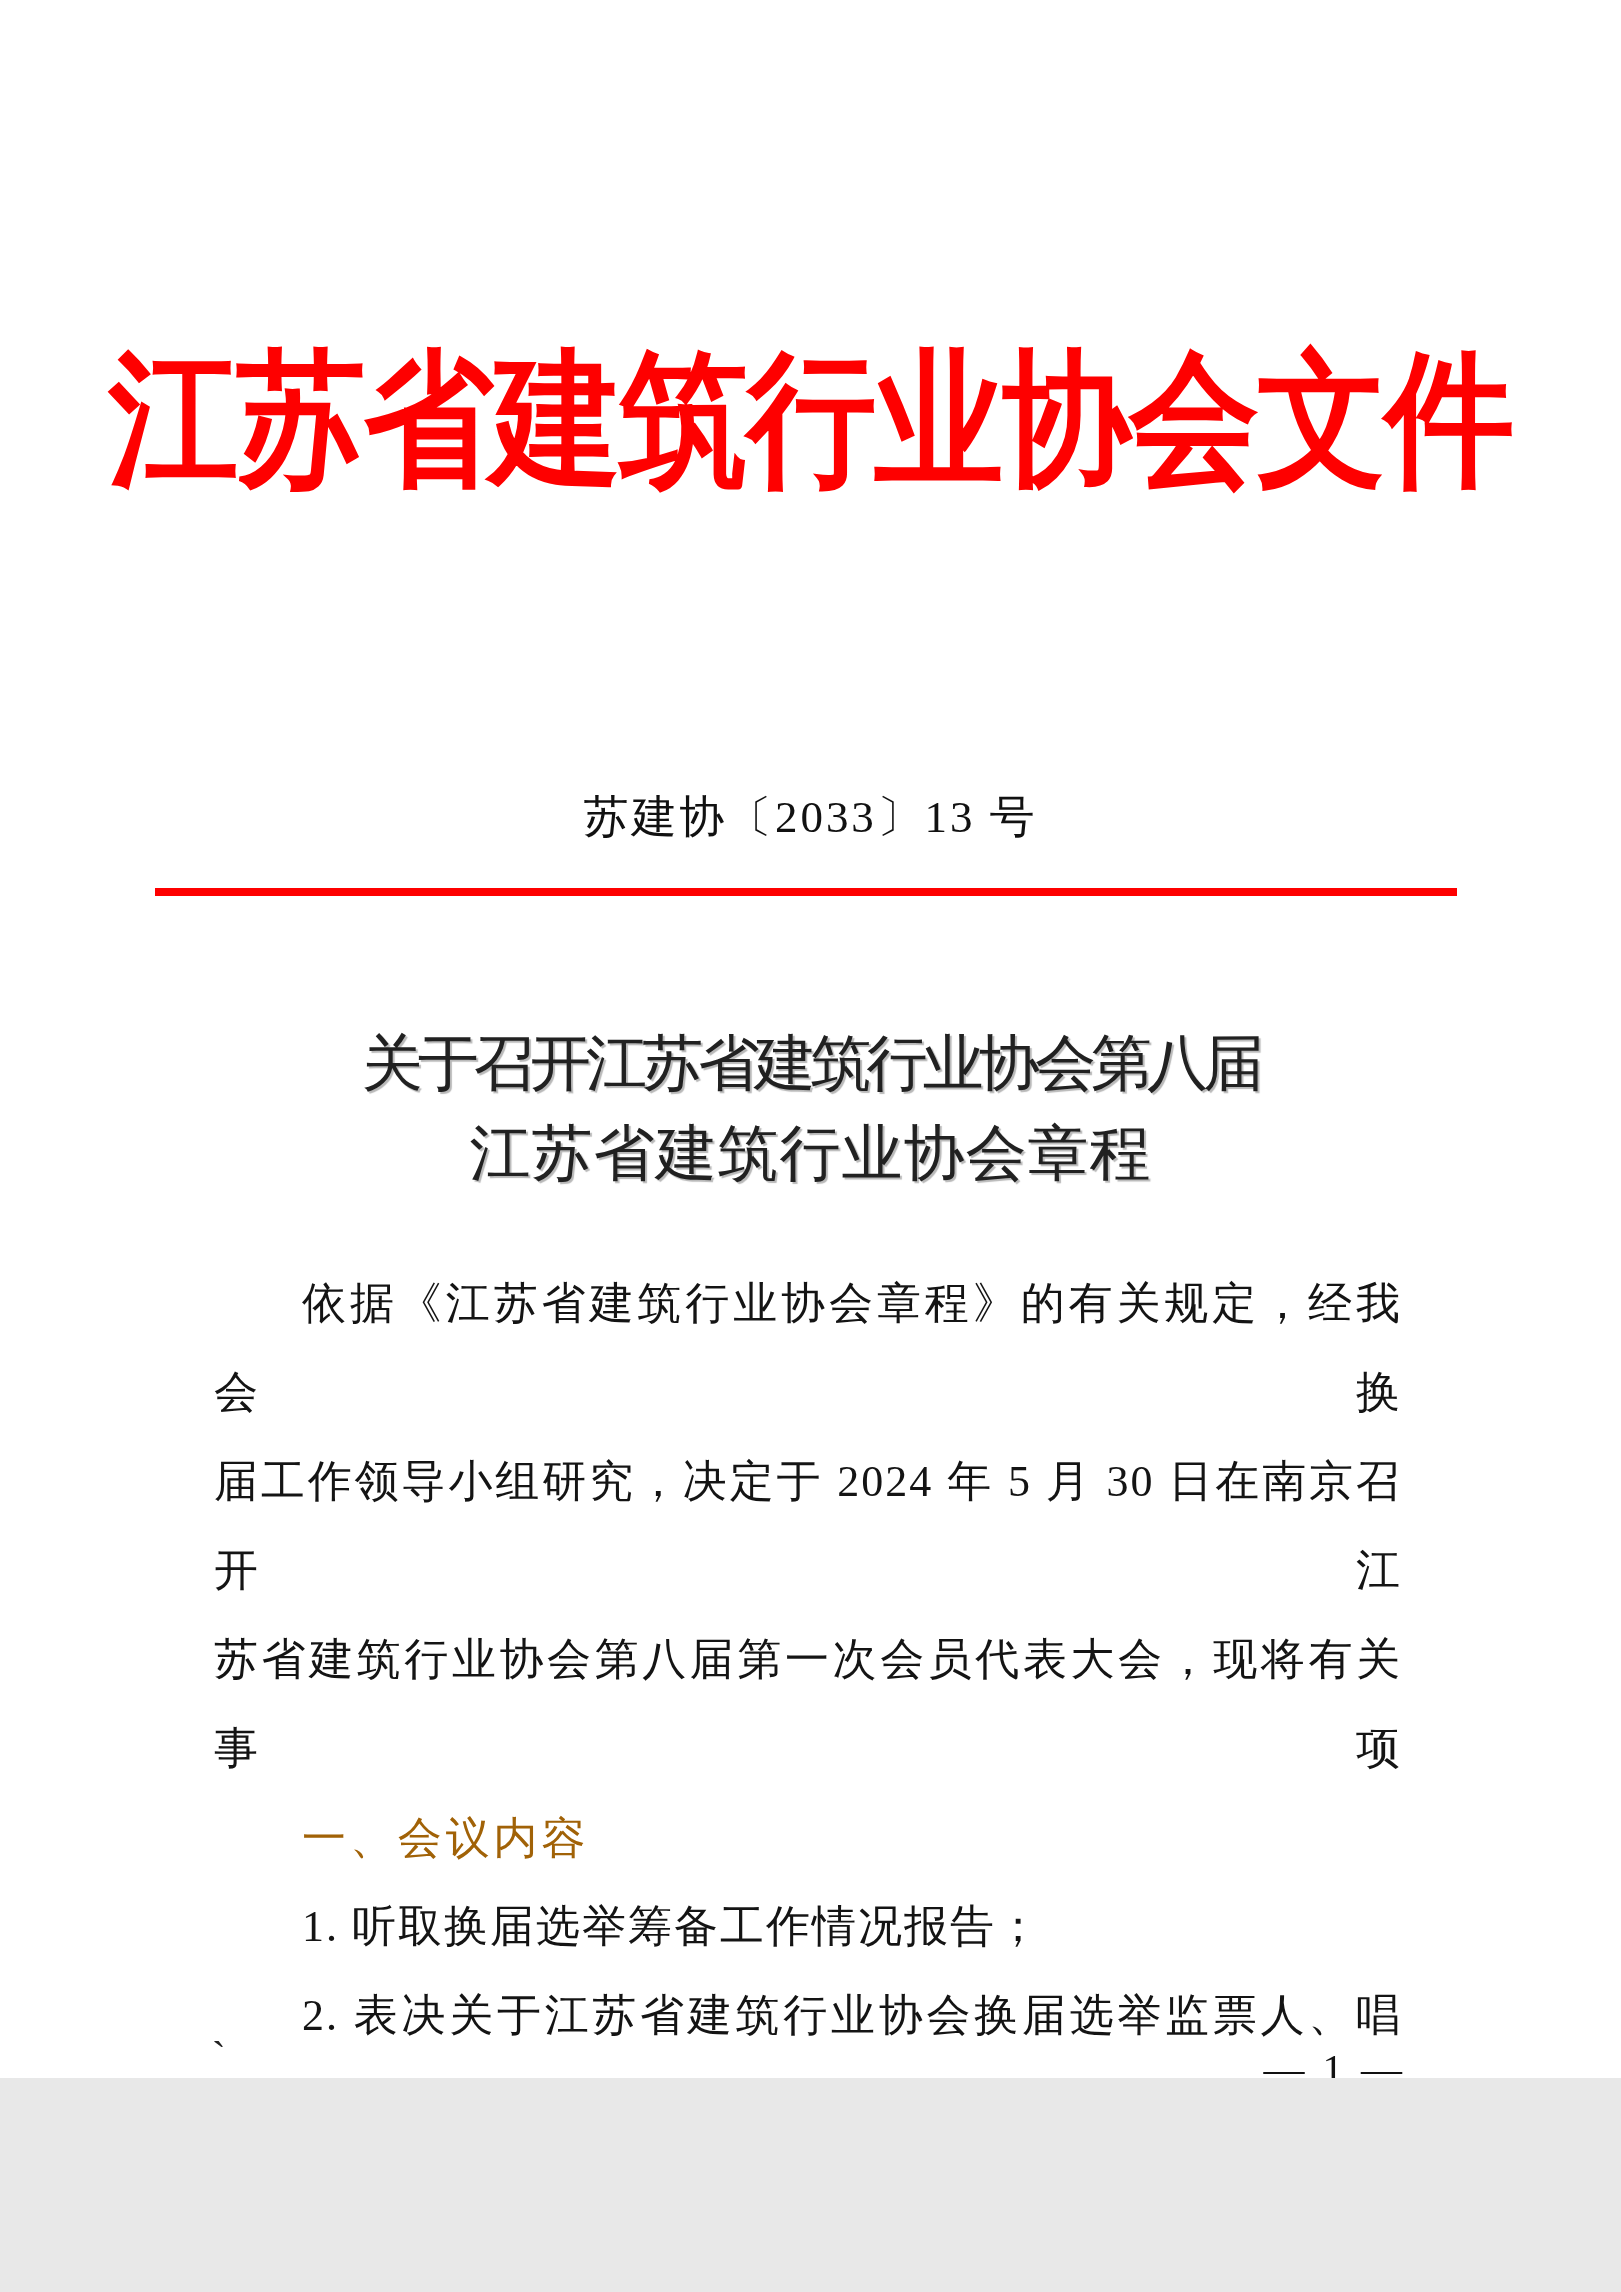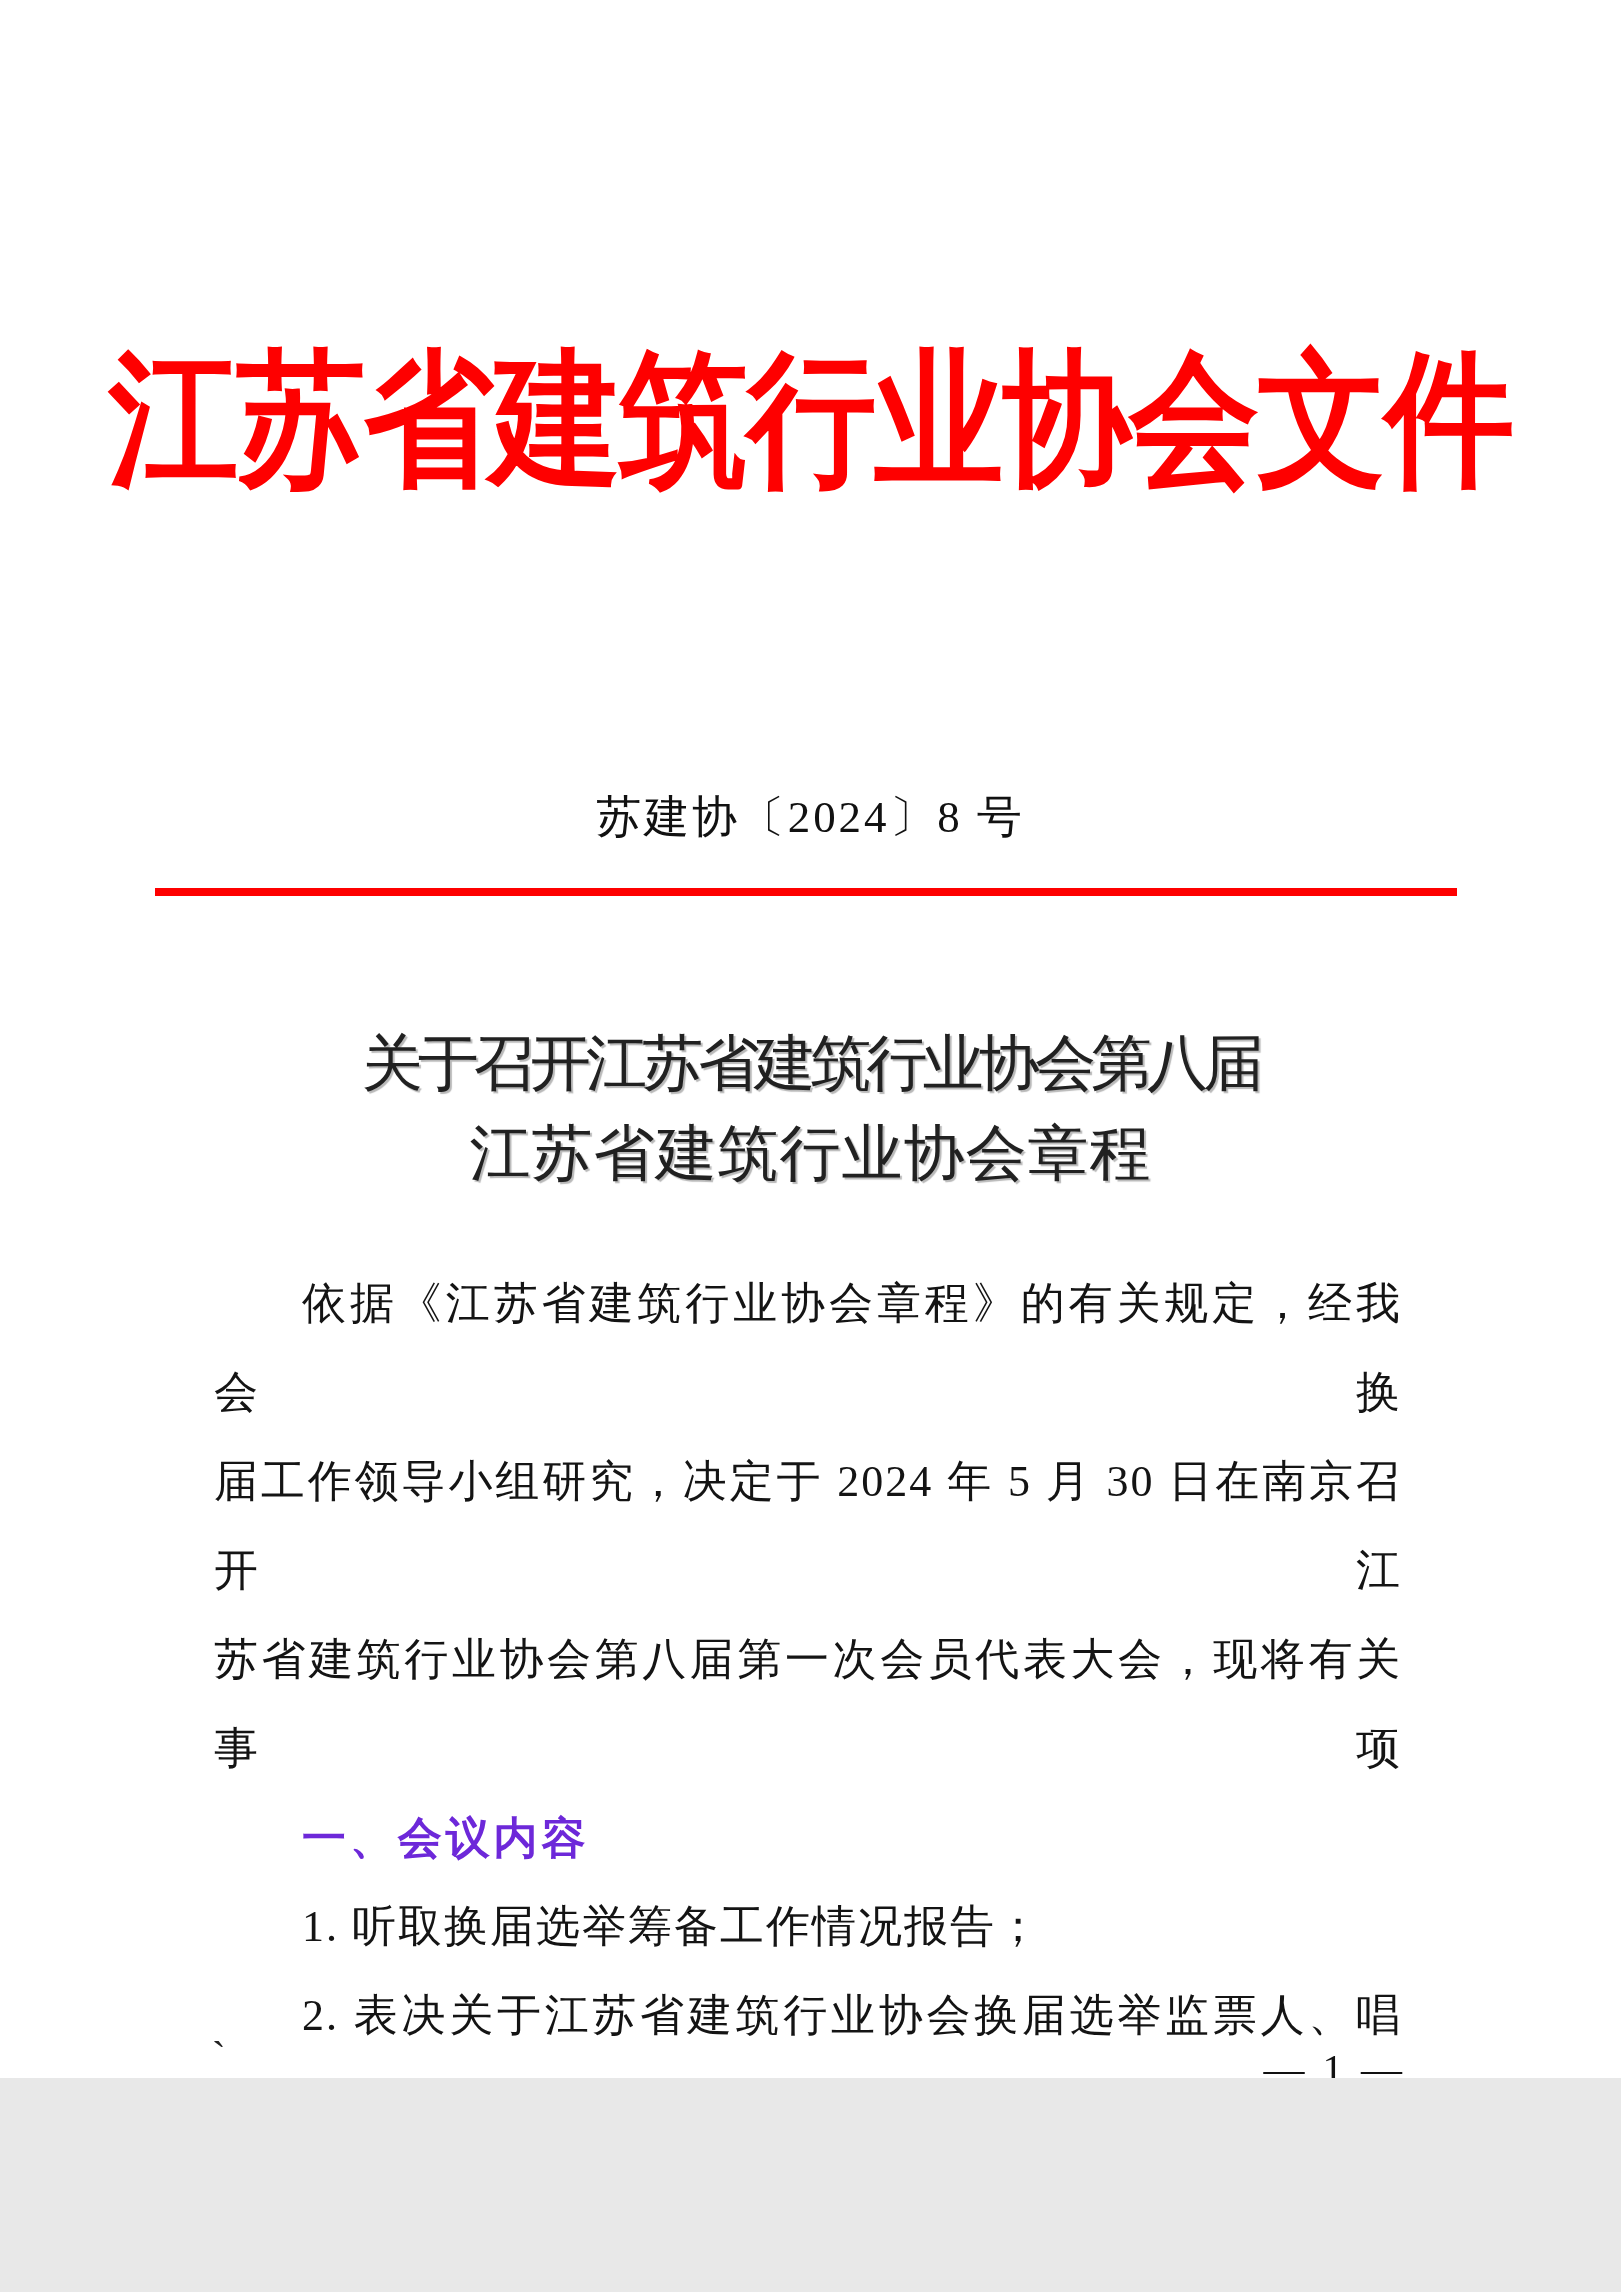--- a/index.html
+++ b/index.html
@@ -79,23 +79,23 @@
     font-size: 44px;
     line-height: 89px;
     letter-spacing: 2px;
     color: var(--text-color);
   }
   .line { white-space: normal; }
   .indent { text-indent: 88px; }
   .justify { text-align: justify; text-align-last: justify; }
   .heading {
     font-family: "Liberation Sans", sans-serif;
-    font-weight: bold;
+    font-weight: normal;
     letter-spacing: 3.9px;
-    color: #6d28d9;
+    color: #a16207;
   }
   
   .stray-mark {
     position: absolute;
     left: 212px;
     top: 2031px;
     font-size: 41px;
     color: #222222;
   }
   
@@ -110,21 +110,21 @@
     white-space: nowrap;
   }
 </style>
 </head>
 <body>
 
 <div class="page">
 
   <div class="org-title">江苏省建筑行业协会文件</div>
 
-  <div class="doc-number">苏建协〔2024〕8 号</div>
+  <div class="doc-number">苏建协〔2033〕13 号</div>
 
   <div class="red-rule"></div>
 
   <div class="doc-title">
     <div class="t1">关于召开江苏省建筑行业协会第八届</div>
     <div class="t2">江苏省建筑行业协会章程</div>
   </div>
 
   <div class="body-text">
     <div class="line indent justify">依据《江苏省建筑行业协会章程》的有关规定，经我会换</div>

